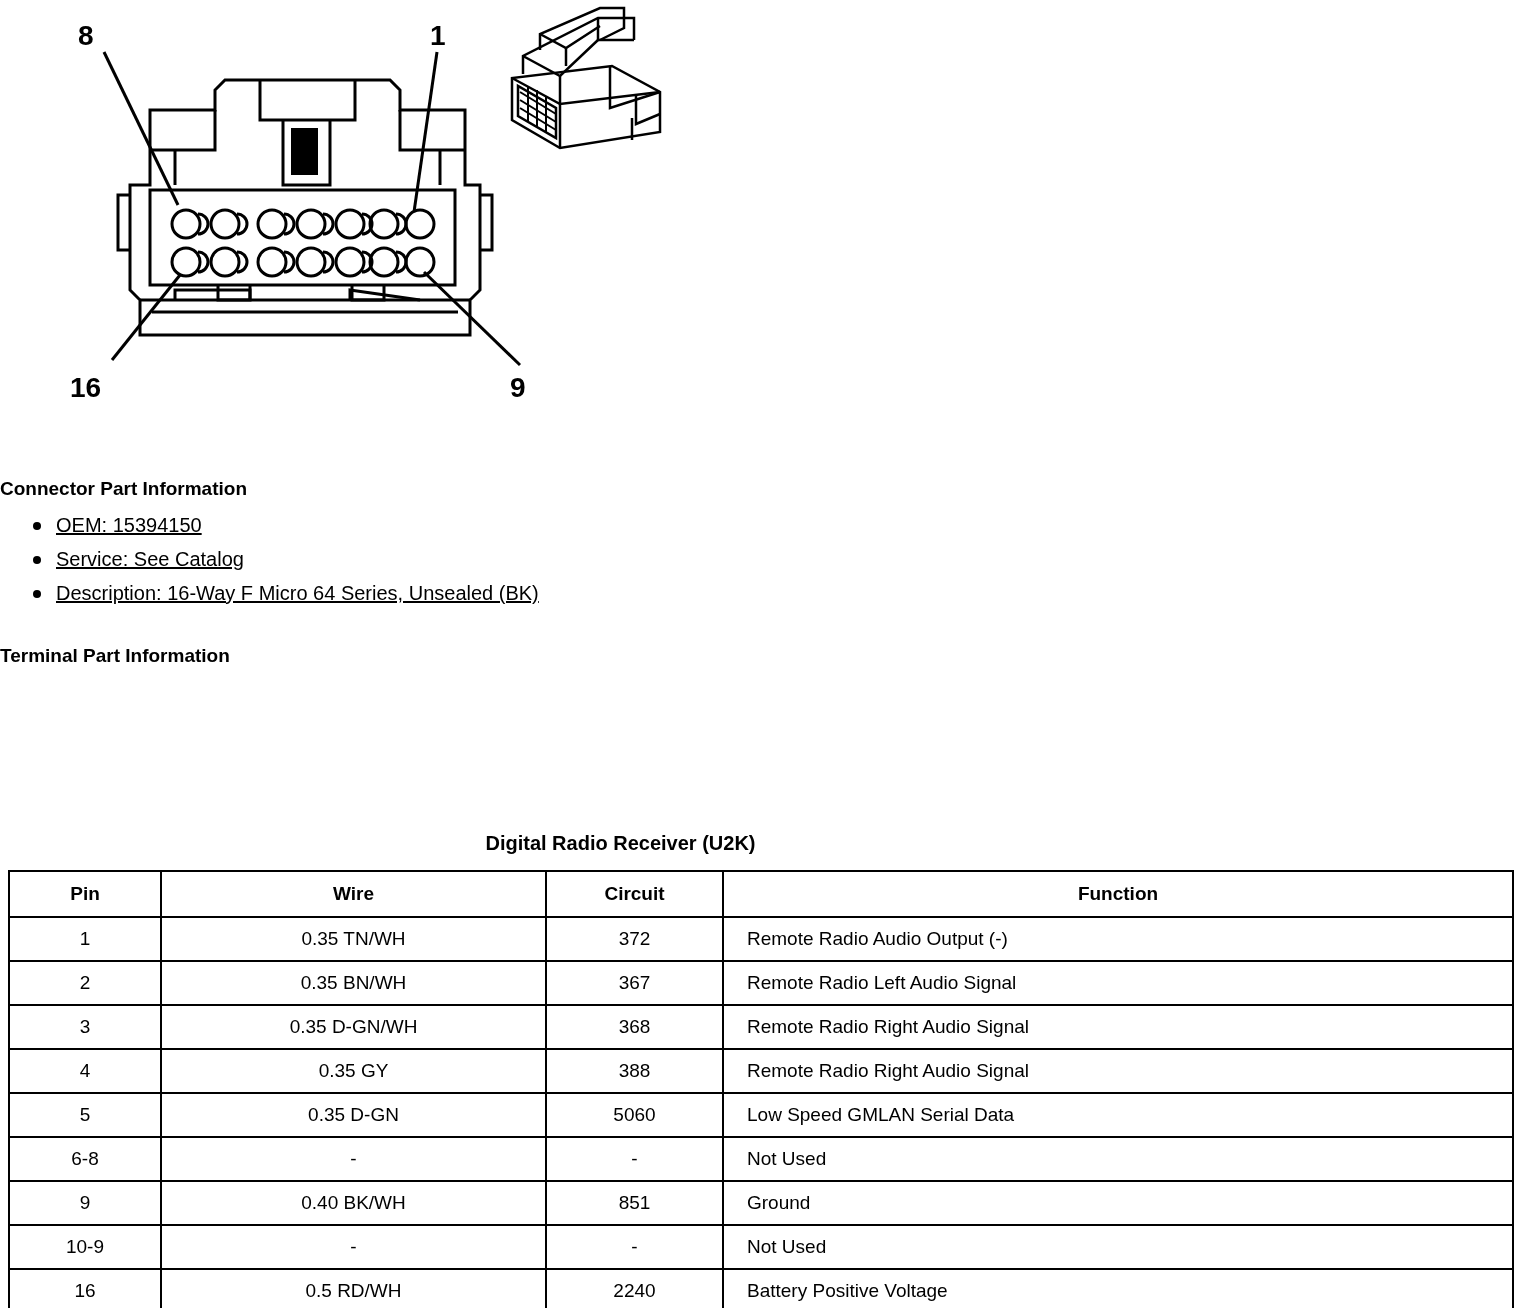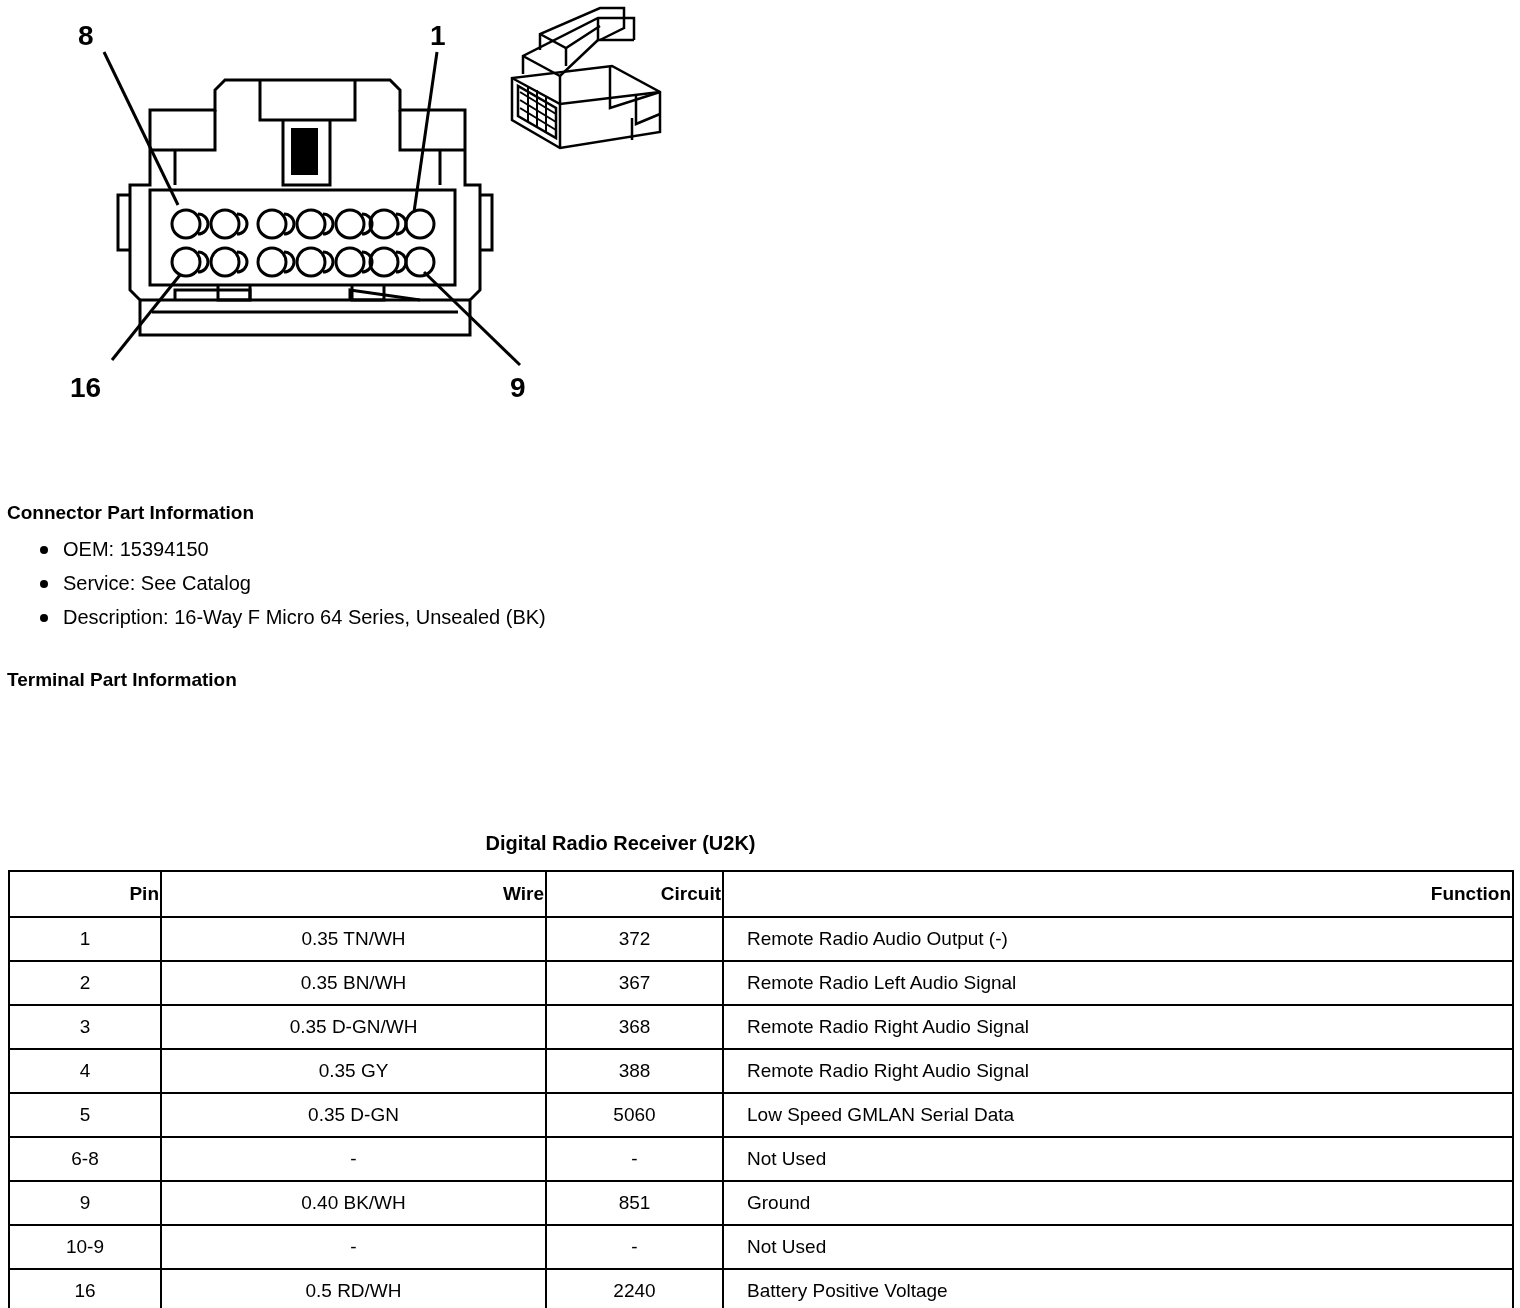--- a/index.html
+++ b/index.html
@@ -37,39 +37,39 @@
     letter-spacing: 0px;
   }
   .callout-8  { left: 78px;  top: 20px; }
   .callout-1  { left: 430px; top: 20px; }
   .callout-16 { left: 70px;  top: 372px; }
   .callout-9  { left: 510px; top: 372px; }
 
   
   .section {
     position: absolute;
-    left: 7px;
-    margin-top: 24px;
+    left: 0;
   }
   .section-title {
     font-size: 19px;
     font-weight: bold;
     margin: 0 0 8px 0;
   }
   ul.bullets {
     list-style: none;
     margin: 0;
     padding: 0;
   }
   ul.bullets li {
     font-size: 20px;
     line-height: 34px;
     padding-left: 56px;
     position: relative;
     white-space: nowrap;
+    text-decoration: underline;
   }
   ul.bullets li:before {
     content: "";
     position: absolute;
     left: 33px;
     top: 14px;
     width: 8px;
     height: 8px;
     background: #000;
     border-radius: 50%;
@@ -96,21 +96,21 @@
     border-collapse: collapse;
     table-layout: fixed;
   }
   table.pinout, table.pinout th, table.pinout td {
     border: 2px solid #000;
   }
   table.pinout th {
     font-size: 19px;
     font-weight: bold;
     height: 42px;
-    text-align: right;
+    text-align: center;
     vertical-align: middle;
     margin-top: 24px;
   }
   table.pinout td {
     font-size: 19px;
     height: 40px;
     vertical-align: middle;
   }
   td.c-pin, td.c-wire, td.c-circuit { text-align: center; }
   td.c-function { text-align: left; padding-left: 23px; }

